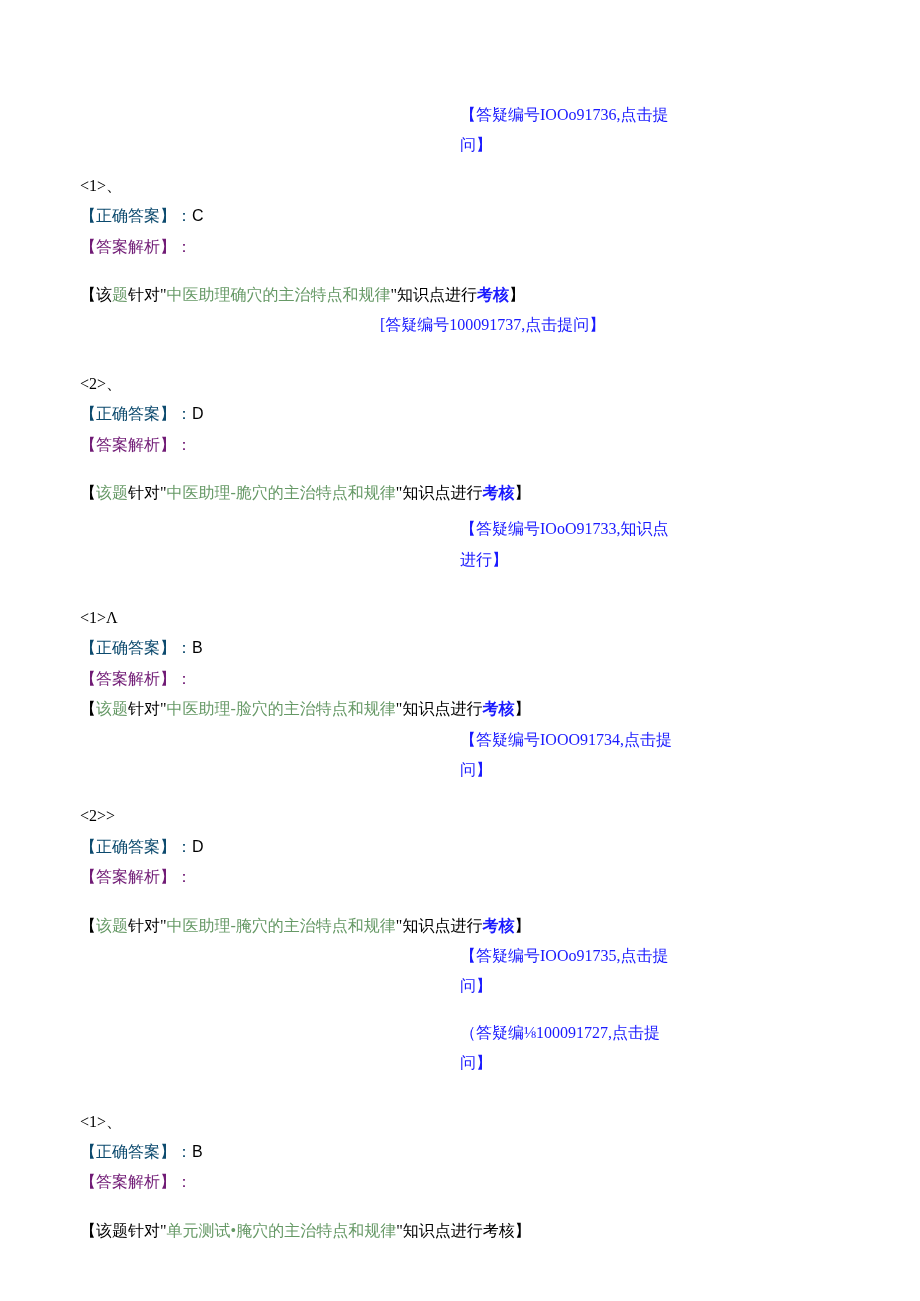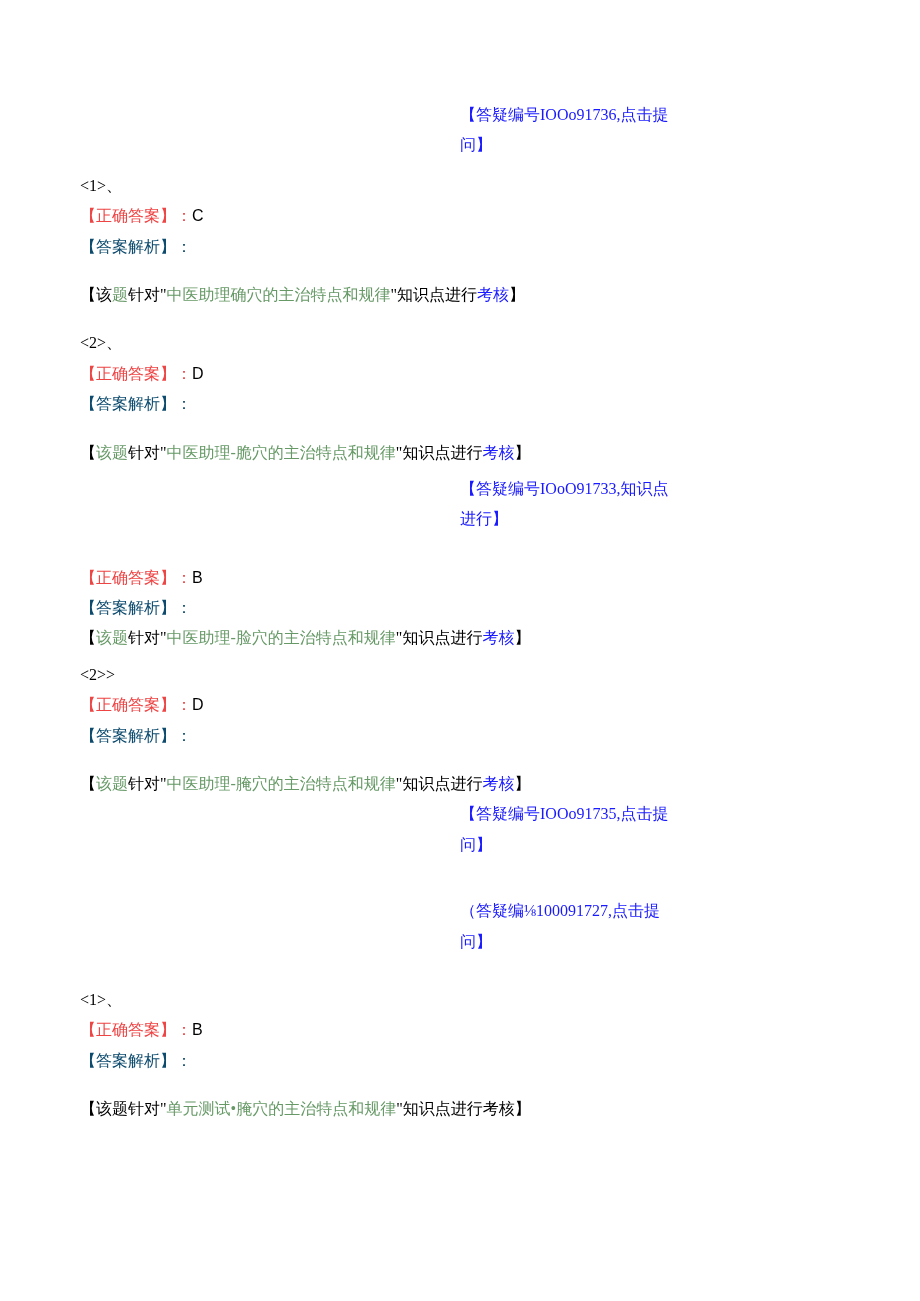--- a/index.html
+++ b/index.html
@@ -19,51 +19,51 @@
   }
   .ref-block {
     margin-left: 380px;
     margin-bottom: 10px;
     color: #1a1aff;
   }
   .ref-block-alt {
     margin-left: 380px;
     margin-bottom: 10px;
     color: #1a1aff;
-    margin-top: 20px;
   }
   .ref-single {
     margin-left: 300px;
     margin-bottom: 10px;
     color: #1a1aff;
   }
   .item-num {
     color: #000000;
   }
   .answer-line {
-    color: #ef4444;
+    color: #0c4a6e;
   }
   .answer-val {
     color: #000000;
     font-family: Arial, sans-serif;
   }
   .explain-label {
-    color: #0c4a6e;
+    color: #701a75;
   }
   .knowledge-line {
     color: #000000;
   }
   .knowledge-line .bracket {
     color: #000000;
   }
   .knowledge-line .topic {
     color: #669966;
   }
   .knowledge-line .assess {
     color: #1a1aff;
+    font-weight: bold;
   }
   .gap {
     height: 6px;
   }
   .gap-big {
     height: 18px;
   }
 </style>
 </head>
 <body>
@@ -74,42 +74,45 @@
 
   <div class="item-num">&lt;1&gt;、</div>
   <div>
     <span class="answer-line">【正确答案】：</span><span class="answer-val">C</span>
   </div>
   <div class="explain-label">【答案解析】：</div>
   <div class="gap-big"></div>
   <div class="knowledge-line">
     <span class="bracket">【该</span><span class="topic">题</span><span>针对"</span><span class="topic">中医助理确穴的主治特点和规律</span><span>"知识点进行</span><span class="assess">考核</span><span class="bracket">】</span>
   </div>
+  <div class="ref-single">[答疑编号100091737,点击提问】</div>
   <div class="gap-big"></div>
 
   <div class="item-num">&lt;2&gt;、</div>
   <div>
     <span class="answer-line">【正确答案】：</span><span class="answer-val">D</span>
   </div>
   <div class="explain-label">【答案解析】：</div>
   <div class="gap-big"></div>
   <div class="knowledge-line">
     <span class="bracket">【</span><span class="topic">该题</span><span>针对"</span><span class="topic">中医助理-脆穴的主治特点和规律</span><span>"知识点进行</span><span class="assess">考核</span><span class="bracket">】</span>
   </div>
   <div class="gap"></div>
   <div class="ref-block">【答疑编号IOoO91733,知识点进行】</div>
   <div class="gap-big"></div>
 
+  <div class="item-num">&lt;1&gt;Λ</div>
   <div>
     <span class="answer-line">【正确答案】：</span><span class="answer-val">B</span>
   </div>
   <div class="explain-label">【答案解析】：</div>
   <div class="knowledge-line">
     <span class="bracket">【</span><span class="topic">该题</span><span>针对"</span><span class="topic">中医助理-脸穴的主治特点和规律</span><span>"知识点进行</span><span class="assess">考核</span><span class="bracket">】</span>
   </div>
+  <div class="ref-block">【答疑编号IOOO91734,点击提问】</div>
   <div class="gap"></div>
 
   <div class="item-num">&lt;2&gt;&gt;</div>
   <div>
     <span class="answer-line">【正确答案】：</span><span class="answer-val">D</span>
   </div>
   <div class="explain-label">【答案解析】：</div>
   <div class="gap-big"></div>
   <div class="knowledge-line">
     <span class="bracket">【</span><span class="topic">该题</span><span>针对"</span><span class="topic">中医助理-腌穴的主治特点和规律</span><span>"知识点进行</span><span class="assess">考核</span><span class="bracket">】</span>

